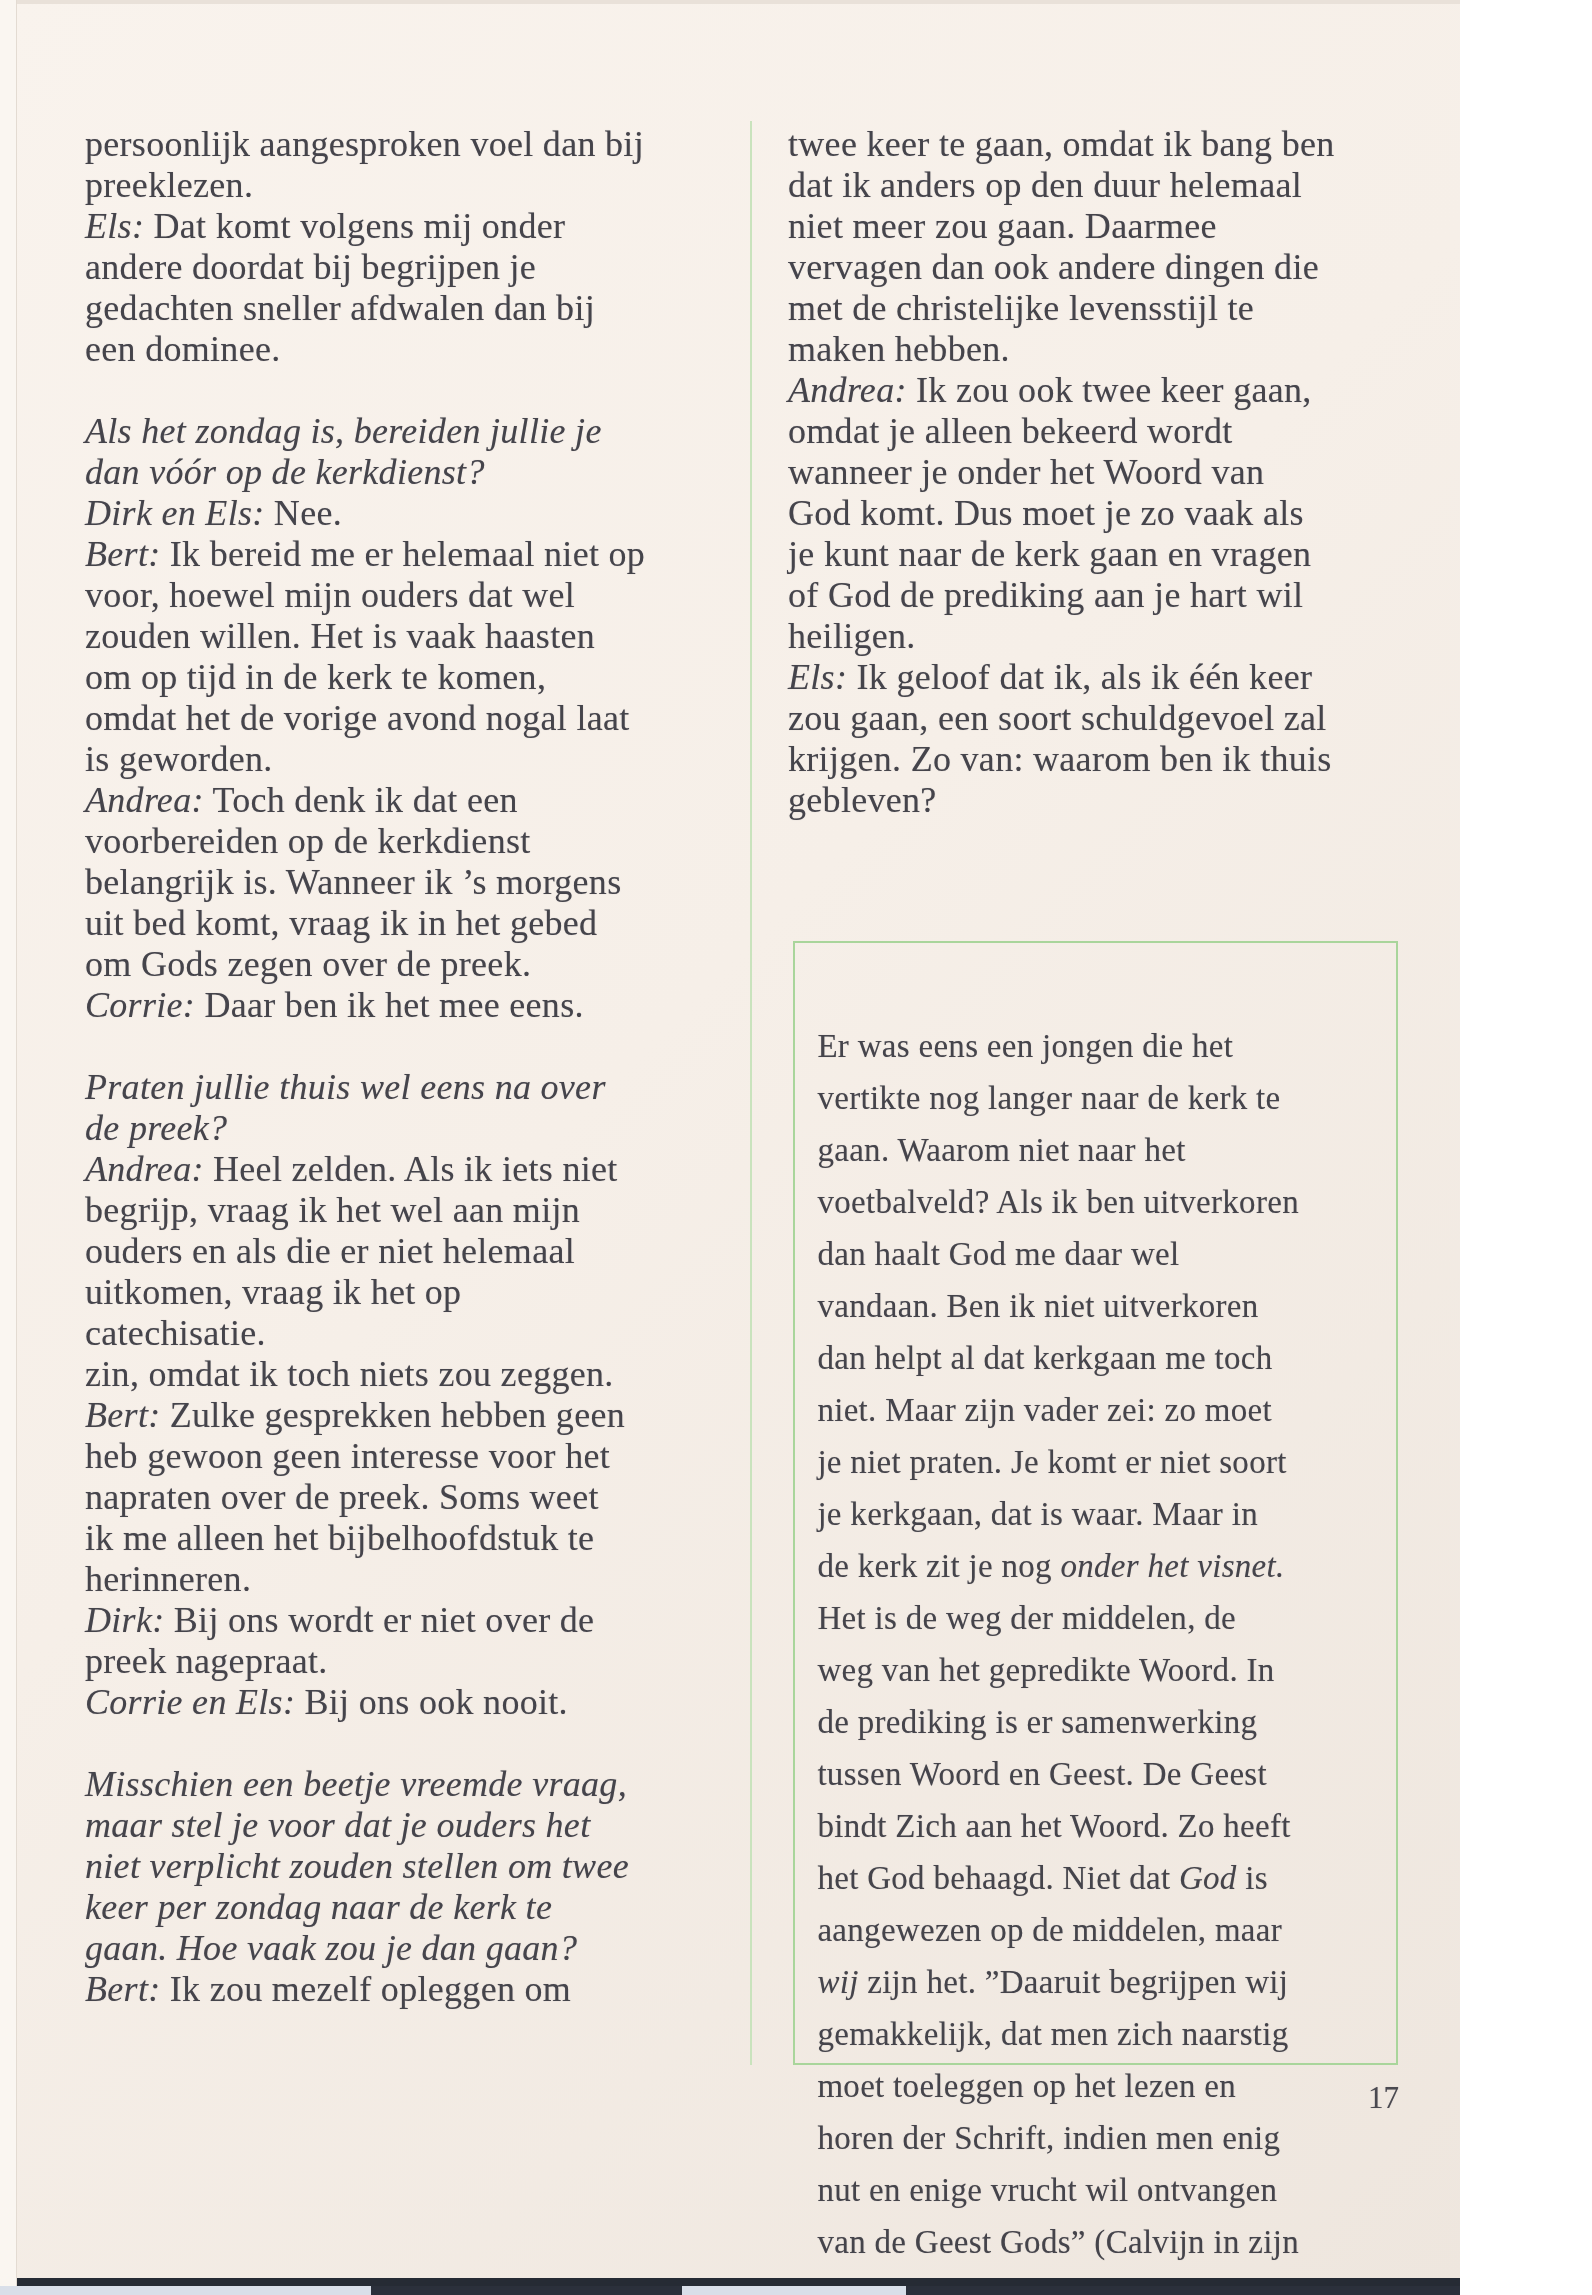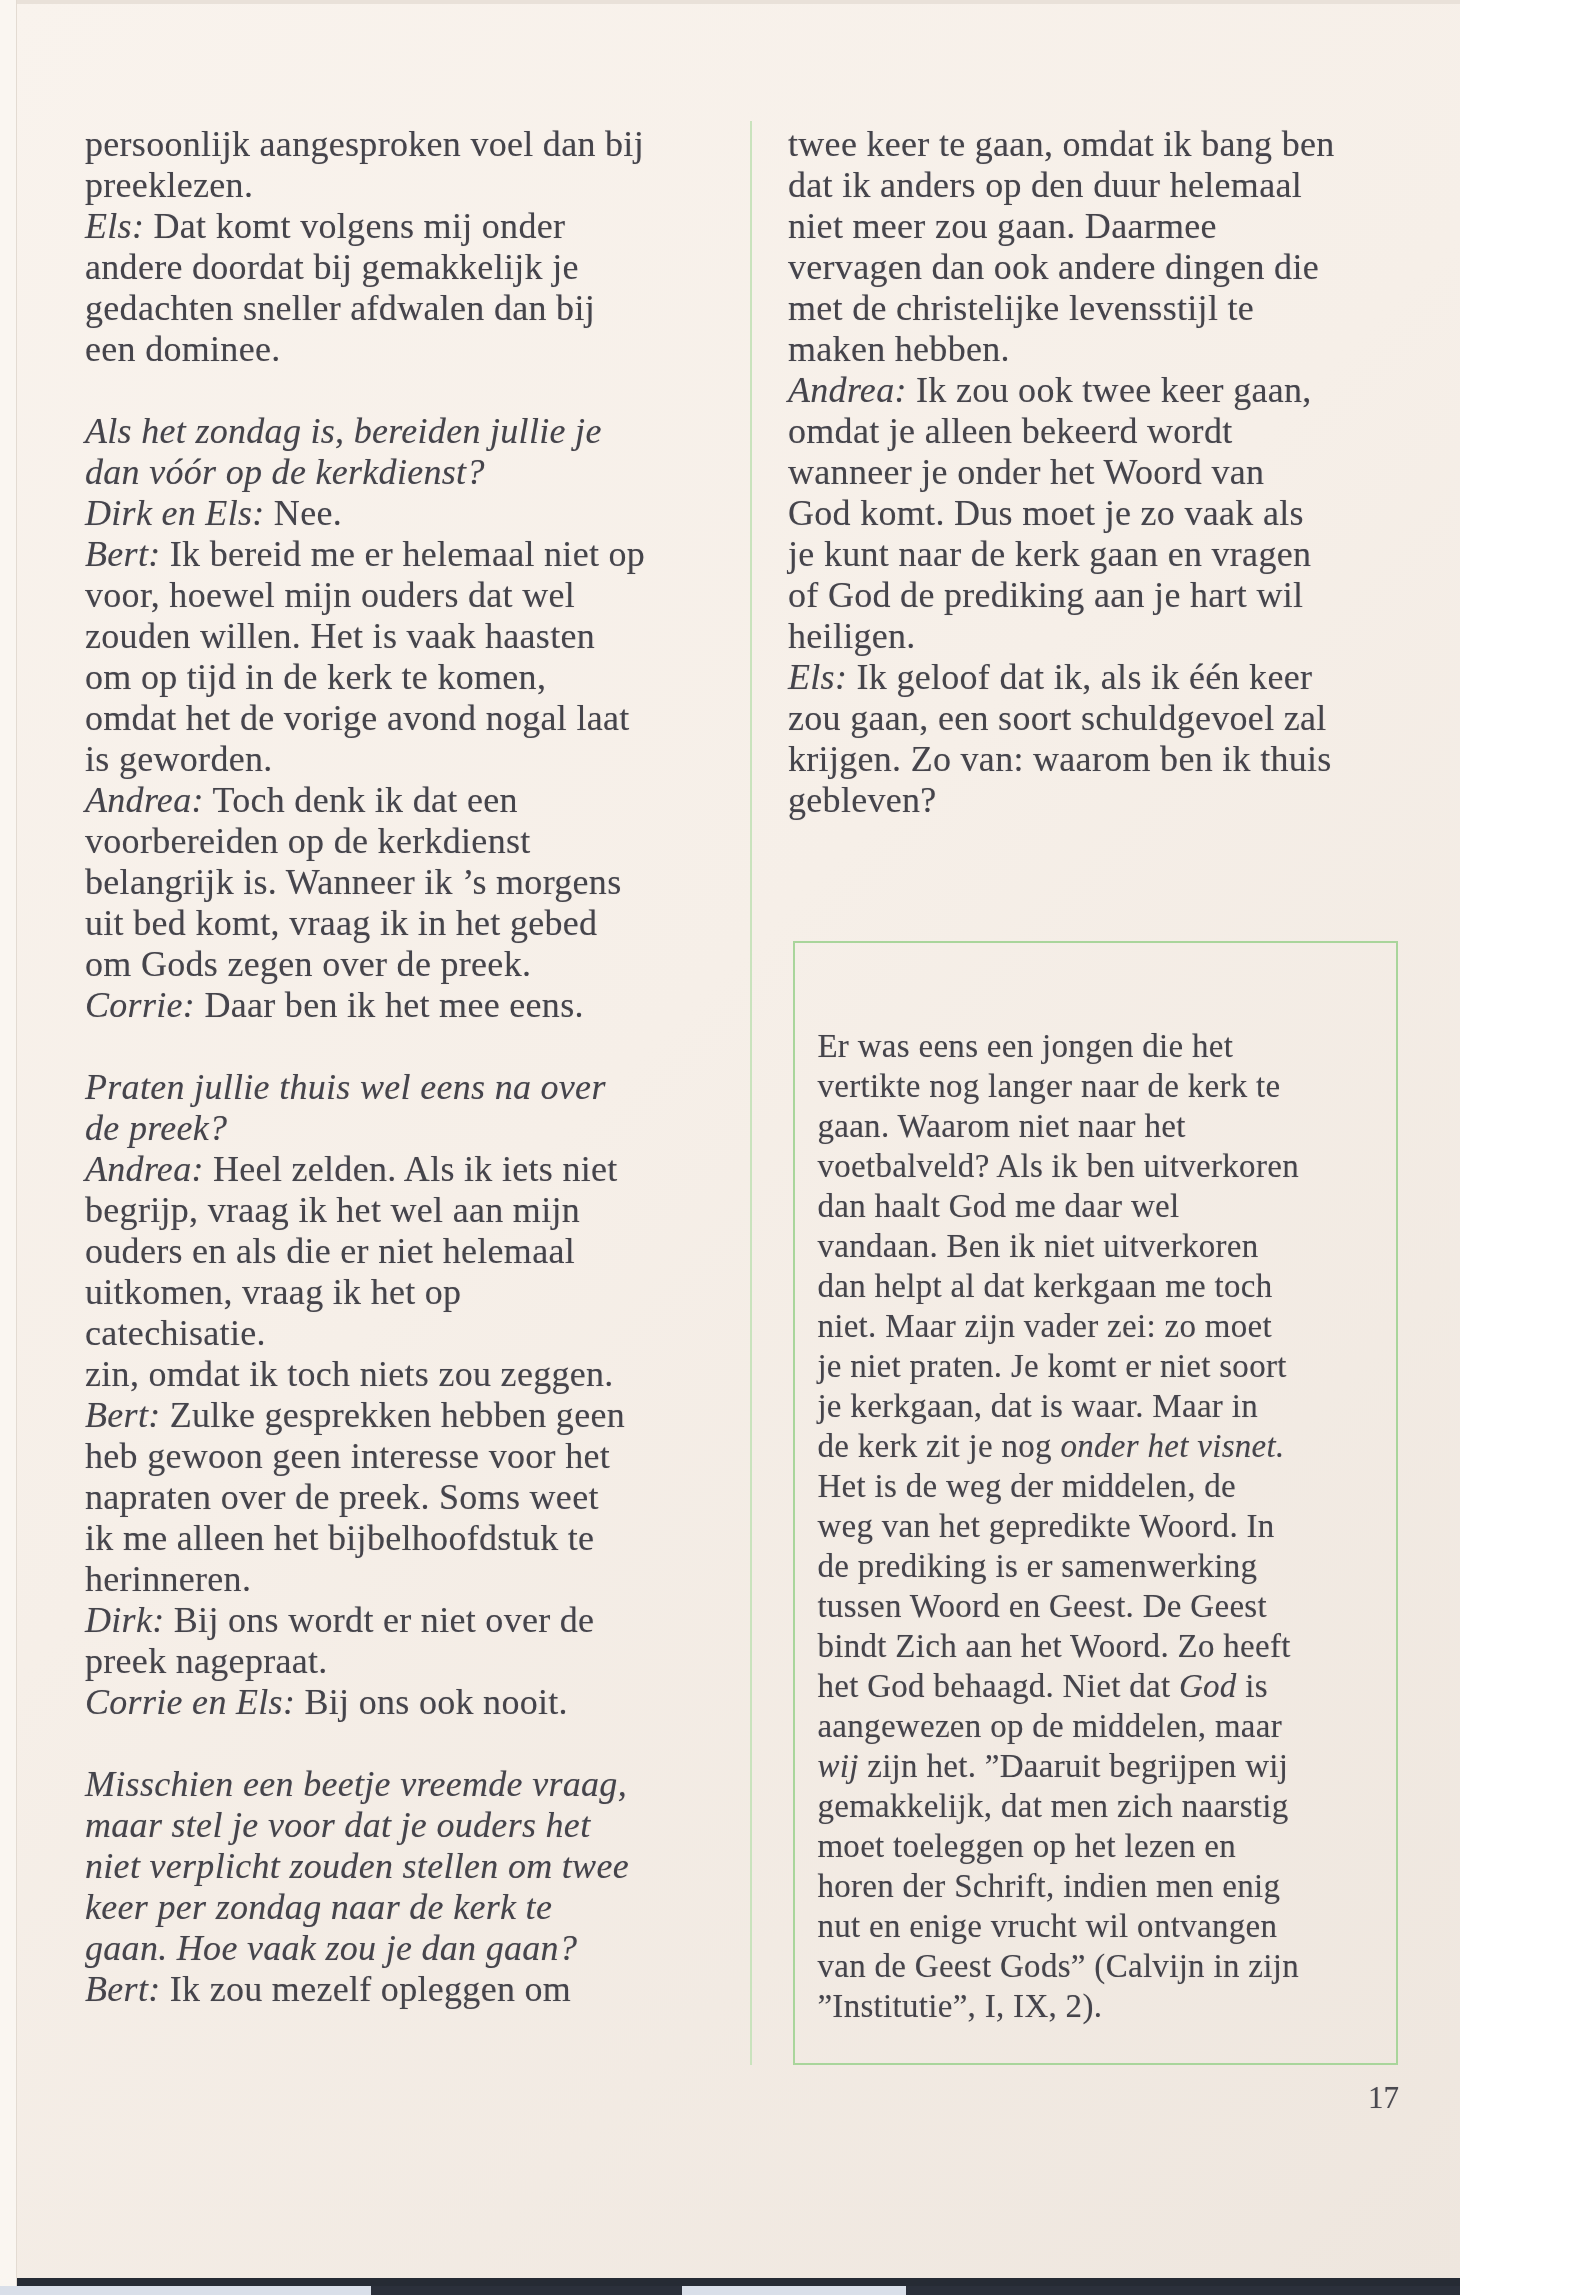--- a/index.html
+++ b/index.html
@@ -20,21 +20,21 @@
   .line{font-size:36px;line-height:41px;height:41px;white-space:nowrap;
     letter-spacing:0.3px;text-shadow:0 0 0.9px rgba(70,70,82,.35);}
   .blank{height:41px;}
   .it{font-style:italic;}
   .gutter-rule{position:absolute;left:750px;top:121px;width:1.7px;height:1944px;
     background:#c9e3bd;}
   .quote-box{position:absolute;left:793px;top:941px;width:605px;height:1124px;
     border:2.6px solid #a9d59b;box-sizing:border-box;}
   .quote-inner{margin:83px 0 0 22.4px;}
   .bline{font-size:33px;line-height:40px;height:40px;white-space:nowrap;
-    letter-spacing:0.3px;text-shadow:0 0 0.9px rgba(70,70,82,.32);}
+    letter-spacing:0.3px;text-shadow:0 0 0.9px rgba(70,70,82,.32);margin-top:12px;}
   .page-number{position:absolute;left:1320px;top:2080px;width:79px;
     text-align:right;font-size:31px;color:#4a4950;
     text-shadow:0 0 0.9px rgba(70,70,82,.35);}
   .bottom-line{position:absolute;left:17.3px;top:2278px;width:1575px;height:7.8px;
     background:#262b34;}
   .bottom-strip{position:absolute;left:0;top:2286px;width:1592px;height:9.5px;
     background:#d9dfe9;}
   .bottom-strip .seg1{position:absolute;left:371px;top:0;width:311px;height:9.5px;background:#2b303b;}
   .bottom-strip .seg2{position:absolute;left:906px;top:0;width:686px;height:9.5px;background:#2b303b;}
 </style>
@@ -44,21 +44,21 @@
 <div class="page">
   <div class="edge-top"></div>
   <div class="edge-left"></div>
 
   <div class="gutter-rule"></div>
 
   <div class="col col-left">
       <div class="line"><span>persoonlijk aangesproken voel dan bij</span></div>
       <div class="line"><span>preeklezen.</span></div>
       <div class="line"><span class="it">Els:</span><span> Dat komt volgens mij onder</span></div>
-      <div class="line"><span>andere doordat bij gemakkelijk je</span></div>
+      <div class="line"><span>andere doordat bij begrijpen je</span></div>
       <div class="line"><span>gedachten sneller afdwalen dan bij</span></div>
       <div class="line"><span>een dominee.</span></div>
       <div class="blank"></div>
       <div class="line"><span class="it">Als het zondag is, bereiden jullie je</span></div>
       <div class="line"><span class="it">dan vóór op de kerkdienst?</span></div>
       <div class="line"><span class="it">Dirk en Els:</span><span> Nee.</span></div>
       <div class="line"><span class="it">Bert:</span><span> Ik bereid me er helemaal niet op</span></div>
       <div class="line"><span>voor, hoewel mijn ouders dat wel</span></div>
       <div class="line"><span>zouden willen. Het is vaak haasten</span></div>
       <div class="line"><span>om op tijd in de kerk te komen,</span></div>

